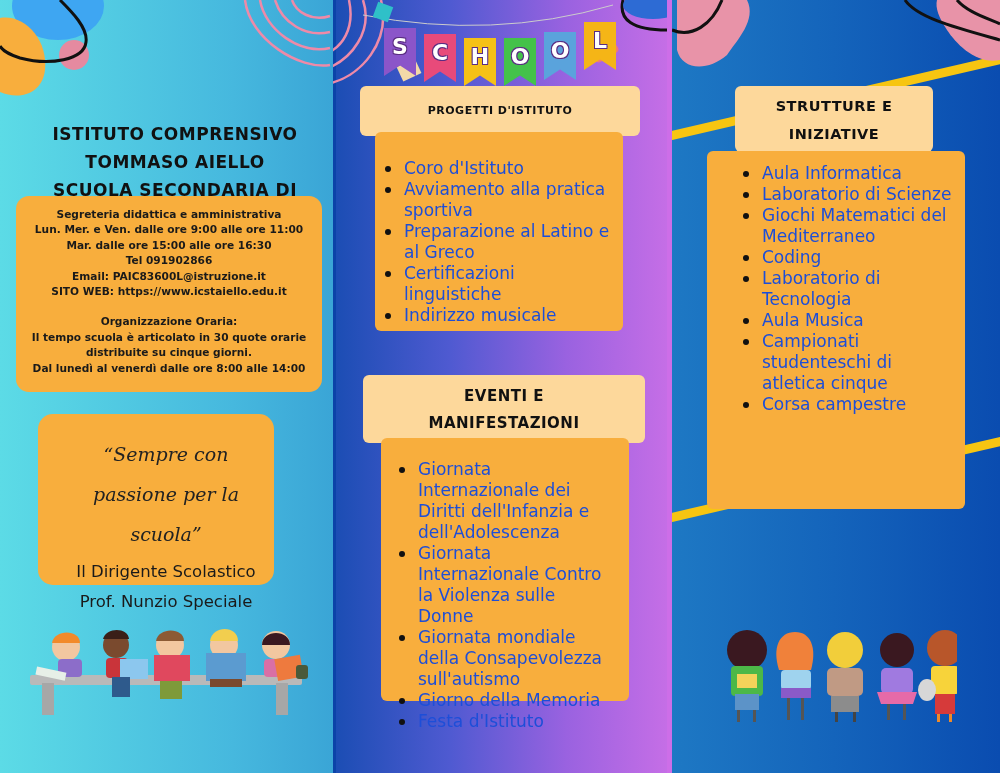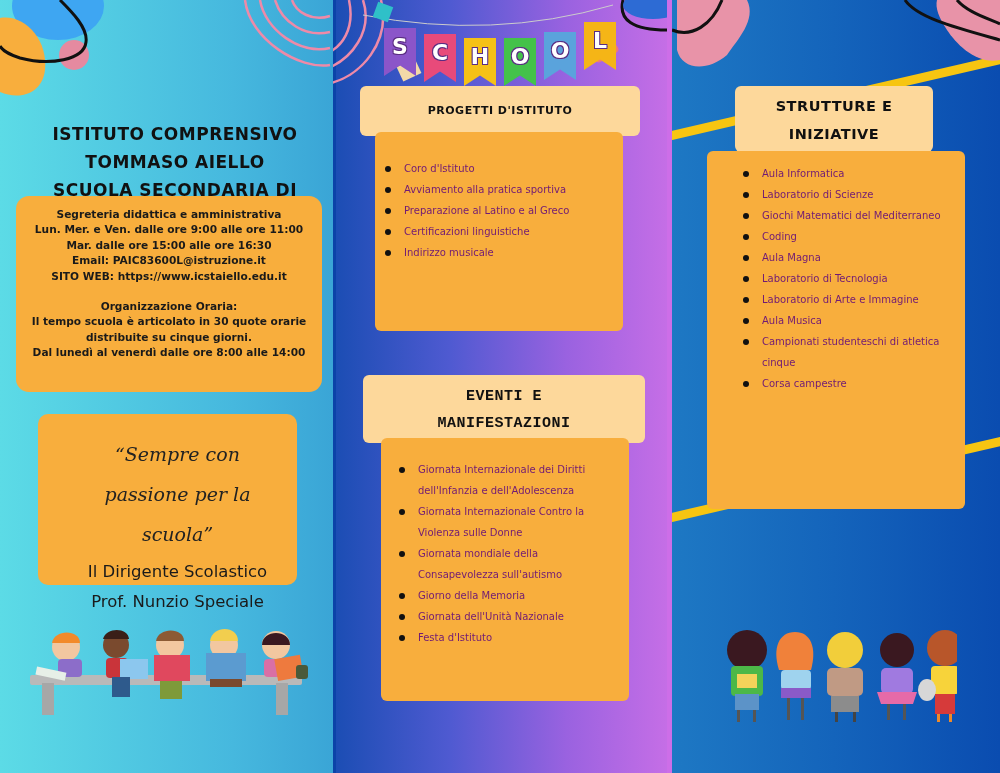--- a/index.html
+++ b/index.html
@@ -13,29 +13,29 @@
   #mid::before { content: ""; position: absolute; left: 0; top: 0; bottom: 0; width: 3px; background: #0b43a8; }
   #right::before { content: ""; position: absolute; left: 0; top: 0; bottom: 0; width: 5px; background: #cd6ee8; z-index: 3; }
 
   .deco { position: absolute; }
   .title-font { font-family: "DejaVu Sans", sans-serif; font-weight: bold; letter-spacing: 0.5px; text-transform: uppercase; color: #111; }
 
   
   .school-title { position: absolute; left: 30px; top: 72px; width: 290px; text-align: center; font-size: 17px; line-height: 28px; margin-top: 48px; }
   .info-box { position: absolute; left: 16px; top: 196px; width: 306px; height: 196px; background: #f8ae3d; border-radius: 13px; text-align: center; font-size: 10.6px; font-weight: bold; line-height: 15.4px; padding-top: 11px; color: #1a1a1a; }
   .info-box .gap { height: 15px; }
-  .quote-box { position: absolute; left: 38px; top: 414px; width: 259px; height: 171px; background: #f8ae3d; border-radius: 10px; text-align: center; padding-top: 20px; padding-left: 20px; }
+  .quote-box { position: absolute; left: 38px; top: 414px; width: 236px; height: 171px; background: #f8ae3d; border-radius: 15px; text-align: center; padding-top: 20px; padding-left: 20px; }
   .quote-text { font-family: "DejaVu Serif", serif; font-style: italic; font-size: 19px; line-height: 40px; color: #222; padding: 0 18px; }
   .sign { font-size: 16.5px; line-height: 24px; color: #1a1a1a; margin-top: 6px; }
 
   
   .hdr-box { position: absolute; background: #fdd89b; border-radius: 6px; text-align: center; }
   .list-box { position: absolute; background: #f8ae3d; border-radius: 6px; }
   .list-box ul { list-style: none; }
-  .list-box li { position: relative; padding-left: 25px; font-size: 10px; line-height: 21px; color: #701a75; }
+  .list-box li { position: relative; padding-left: 25px; font-size: 17px; line-height: 21px; color: #1d4ed8; }
   .list-box li::before { content: ""; position: absolute; left: 6px; top: 8px; width: 6px; height: 6px; border-radius: 50%; background: #111; }
 
   .banner { position: absolute; left: 43px; top: 8px; width: 240px; height: 70px; }
   .flag { position: absolute; top: 15px; width: 32px; height: 48px; clip-path: polygon(0 0, 100% 0, 100% 100%, 50% 78%, 0 100%); display: flex; align-items: flex-start; justify-content: center; padding-top: 6px; font-weight: bold; font-size: 22px; color: #fff; text-shadow: -1px -1px 0 #5a2d82, 1px -1px 0 #5a2d82, -1px 1px 0 #5a2d82, 1px 1px 0 #5a2d82; }
 
   
   .stripe { position: absolute; left: 0; width: 420px; height: 9px; background: #f7c511; transform-origin: 0 50%; }
 </style>
 </head>
 <body>
@@ -53,20 +53,21 @@
     <div>ISTITUTO COMPRENSIVO</div>
     <div>TOMMASO AIELLO</div>
     <div>SCUOLA SECONDARIA DI PRIMO</div>
     <div>GRADO</div>
   </div>
 
   <div class="info-box">
     <div>Segreteria didattica e amministrativa</div>
     <div>Lun. Mer. e Ven. dalle ore 9:00 alle ore 11:00</div>
     <div>Mar. dalle ore 15:00 alle ore 16:30</div>
+    <div>Tel 091902866</div>
     <div>Email: PAIC83600L@istruzione.it</div>
     <div>SITO WEB: https://www.icstaiello.edu.it</div>
     <div class="gap"></div>
     <div>Organizzazione Oraria:</div>
     <div>Il tempo scuola è articolato in 30 quote orarie</div>
     <div>distribuite su cinque giorni.</div>
     <div>Dal lunedì al venerdì dalle ore 8:00 alle 14:00</div>
   </div>
 
   <div class="quote-box">
@@ -140,31 +141,30 @@
   <div class="list-box" style="left:42px;top:132px;width:248px;height:199px;padding-top:26px;padding-left:4px;padding-right:8px;">
     <ul>
       <li>Coro d'Istituto</li>
       <li>Avviamento alla pratica sportiva</li>
       <li>Preparazione al Latino e al Greco</li>
       <li>Certificazioni linguistiche</li>
       <li>Indirizzo musicale</li>
     </ul>
   </div>
 
-  <div class="hdr-box title-font" style="left:30px;top:375px;width:282px;height:68px;padding-top:8px;font-size:15px;line-height:27px;font-family:Liberation Mono, monospace;">
+  <div class="hdr-box title-font" style="left:30px;top:375px;width:282px;height:68px;padding-top:8px;font-size:15px;line-height:27px;">
     <div>EVENTI E</div>
     <div>MANIFESTAZIONI</div>
   </div>
   <div class="list-box" style="left:48px;top:438px;width:248px;height:263px;padding-top:21px;padding-left:12px;padding-right:14px;">
     <ul>
       <li>Giornata Internazionale dei Diritti dell'Infanzia e dell'Adolescenza</li>
       <li>Giornata Internazionale Contro la Violenza sulle Donne</li>
       <li>Giornata mondiale della Consapevolezza sull'autismo</li>
       <li>Giorno della Memoria</li>
-      <li>Giornata dell'Unità Nazionale</li>
       <li>Festa d'Istituto</li>
     </ul>
   </div>
 </section>
 
 <section id="right" class="panel">
   <div class="stripe" style="top:132px;transform:rotate(-13deg);"></div>
   <div class="stripe" style="top:514px;transform:rotate(-13deg);"></div>
 
   <svg class="deco" style="left:0;top:0" width="333" height="80" viewBox="0 0 333 80">
@@ -178,23 +178,21 @@
   <div class="hdr-box title-font" style="left:68px;top:86px;width:198px;height:66px;padding-top:6px;font-size:14.5px;line-height:28px;">
     <div>STRUTTURE E</div>
     <div>INIZIATIVE</div>
   </div>
   <div class="list-box" style="left:40px;top:151px;width:258px;height:358px;padding-top:12px;padding-left:30px;padding-right:10px;">
     <ul>
       <li>Aula Informatica</li>
       <li>Laboratorio di Scienze</li>
       <li>Giochi Matematici del Mediterraneo</li>
       <li>Coding</li>
-      <li>Aula Magna</li>
       <li>Laboratorio di Tecnologia</li>
-      <li>Laboratorio di Arte e Immagine</li>
       <li>Aula Musica</li>
       <li>Campionati studenteschi di atletica cinque</li>
       <li>Corsa campestre</li>
     </ul>
   </div>
 
   <svg class="deco" style="left:50px;top:628px" width="240" height="100" viewBox="0 0 240 100">
     <g>
         <circle cx="30" cy="22" r="20" fill="#3a1820"></circle>
         <rect x="14" y="38" width="32" height="30" rx="4" fill="#4cb848"></rect>

